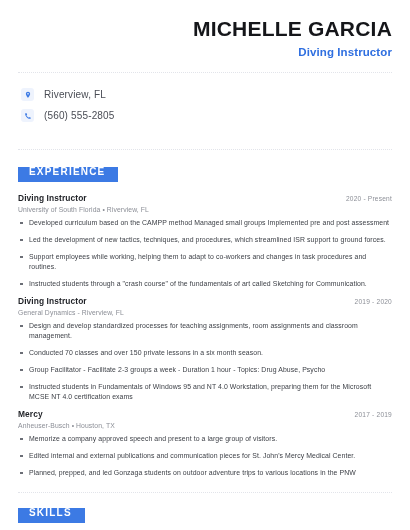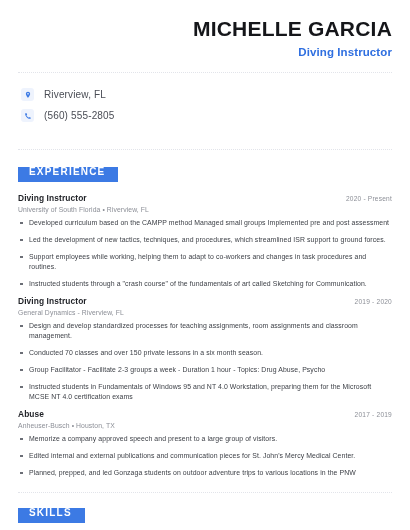--- a/index.html
+++ b/index.html
@@ -208,21 +208,21 @@
         <ul class="bullets">
           <li>Design and develop standardized processes for teaching assignments, room assignments and classroom management.</li>
           <li>Conducted 70 classes and over 150 private lessons in a six month season.</li>
           <li>Group Facilitator - Facilitate 2-3 groups a week - Duration 1 hour - Topics: Drug Abuse, Psycho</li>
           <li>Instructed students in Fundamentals of Windows 95 and NT 4.0 Workstation, preparing them for the Microsoft MCSE NT 4.0 certification exams</li>
         </ul>
       </div>
 
       <div class="entry">
         <div class="entry-head">
-          <span class="role">Abuse</span>
+          <span class="role">Mercy</span>
           <span class="dates">2017 - 2019</span>
         </div>
         <div class="org">Anheuser-Busch  •  Houston, TX</div>
         <ul class="bullets">
           <li>Memorize a company approved speech and present to a large group of visitors.</li>
           <li>Edited internal and external publications and communication pieces for St. John's Mercy Medical Center.</li>
           <li>Planned, prepped, and led Gonzaga students on outdoor adventure trips to various locations in the PNW</li>
         </ul>
       </div>
 

